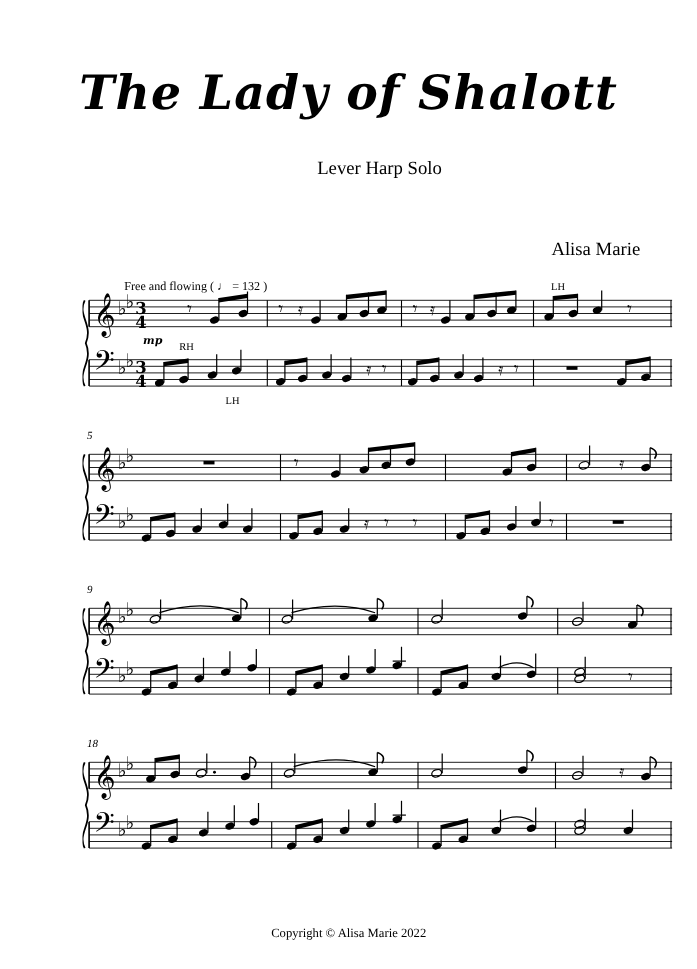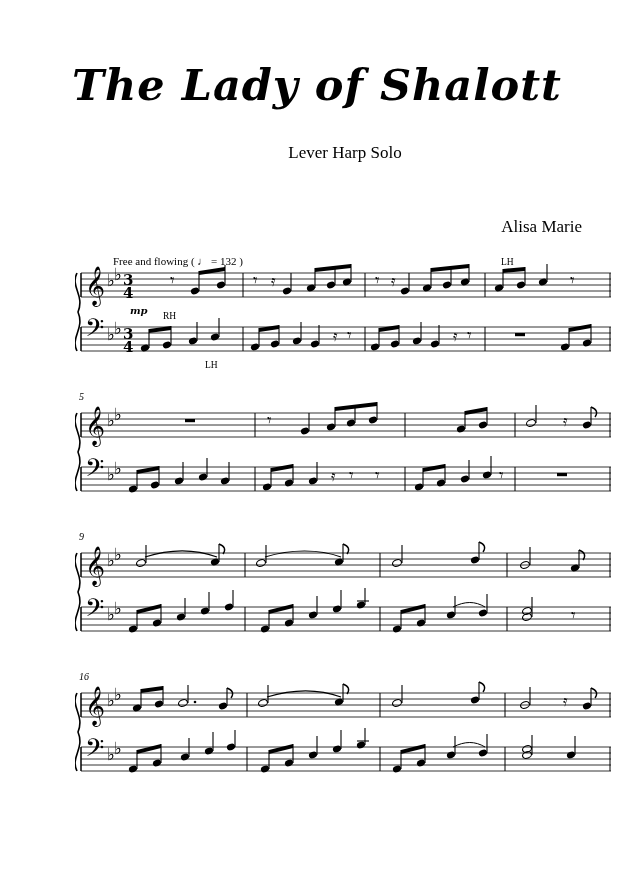--- a/index.html
+++ b/index.html
@@ -520,21 +520,21 @@
       <g fill="none" stroke="#000" stroke-width="1.2">
         <ellipse cx="452" cy="76" rx="4.6" ry="3.2" transform="rotate(-20 452 76)"></ellipse>
         <ellipse cx="452" cy="82" rx="4.6" ry="3.2" transform="rotate(-20 452 82)"></ellipse>
       </g>
       <line x1="457" y1="82" x2="457" y2="62" stroke="#000" stroke-width="1.1"></line>
       <text x="496" y="86" font-family="DejaVu Sans, sans-serif" font-size="17">𝄾</text>
     </svg>
   </div>
 
   <div class="system" id="sys4" style="top:675px;height:115px;">
-    <div class="sys-label" style="top:-4px;">16</div>
+    <div class="sys-label" style="top:-4px;">18</div>
     <svg class="staff-svg" width="540" height="115" viewBox="0 0 540 115">
       <g stroke="#000" stroke-width="0.8">
         <line x1="6" y1="18" x2="536" y2="18"></line>
           <line x1="6" y1="24" x2="536" y2="24"></line>
         <line x1="6" y1="30" x2="536" y2="30"></line>
           <line x1="6" y1="36" x2="536" y2="36"></line>
         <line x1="6" y1="42" x2="536" y2="42"></line>
         <line x1="6" y1="72" x2="536" y2="72"></line>
           <line x1="6" y1="78" x2="536" y2="78"></line>
         <line x1="6" y1="84" x2="536" y2="84"></line>
@@ -660,13 +660,14 @@
         <ellipse cx="452" cy="80" rx="4.6" ry="3.2" transform="rotate(-20 452 80)"></ellipse>
       </g>
       <line x1="457" y1="80" x2="457" y2="60" stroke="#000" stroke-width="1.1"></line>
       <g fill="#000">
           <ellipse cx="496" cy="80" rx="4.2" ry="3.1" transform="rotate(-20 496 80)"></ellipse>
         </g>
       <line x1="500" y1="80" x2="500" y2="61" stroke="#000" stroke-width="1.1"></line>
     </svg>
   </div>
 
+  <div class="footer">Copyright © Alisa Marie 2022</div>
 </div>
 
 </body></html>

